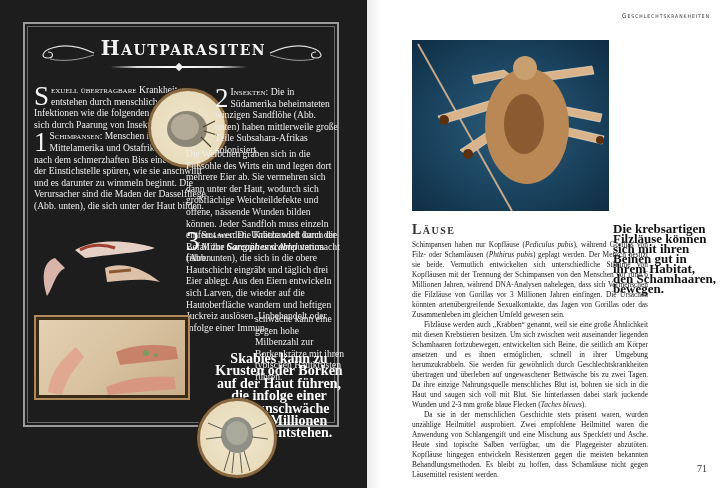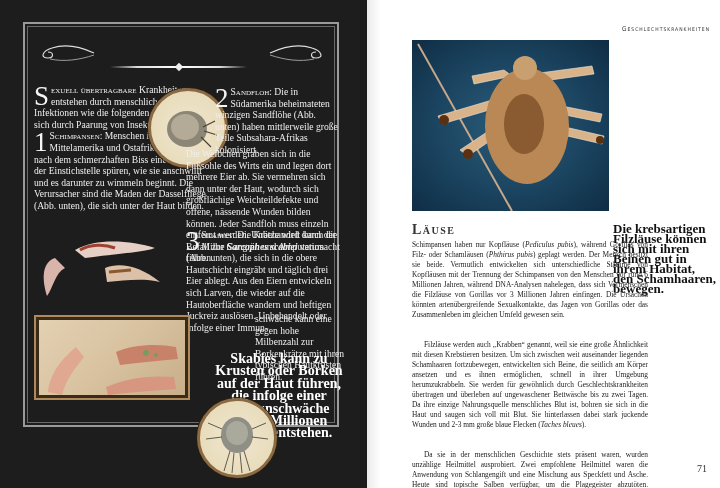--- a/index.html
+++ b/index.html
@@ -44,48 +44,49 @@
 
   .illustration { position: absolute; left: 34px; top: 315px; width: 156px; height: 85px;
                   border: 2px solid #b08a5a; background: linear-gradient(135deg, #e4d2b4, #d8c2a0 50%, #c8ad88);
                   box-shadow: inset 0 0 0 3px #3a2a18; }
 
   .larva { position: absolute; }
 
   
   .right-page { position: absolute; left: 367px; top: 0; width: 353px; height: 488px; background: #ffffff; }
   .running-head { position: absolute; right: 10px; top: 12px; font-size: 6.5px; letter-spacing: 1px;
-                  color: #333; font-variant: small-caps; font-family: "DejaVu Sans Condensed", "DejaVu Sans", sans-serif; margin-top: 13px; }
+                  color: #333; font-variant: small-caps; font-family: "DejaVu Sans Condensed", "DejaVu Sans", sans-serif; }
   .photo { position: absolute; left: 412px; top: 40px; width: 197px; height: 171px;
            background: radial-gradient(ellipse at 50% 50%, #2b5d7a 0%, #1b4460 55%, #0f2d44 100%); overflow: hidden; }
   .section-title { position: absolute; left: 412px; top: 222px; font-size: 14px; font-weight: bold;
                    font-variant: small-caps; letter-spacing: 1.5px; color: #333; }
   .caption-right { position: absolute; left: 613px; top: 224px; width: 105px; font-size: 13px; line-height: 10px;
                    font-weight: bold; color: #111; }
   .body-text { position: absolute; left: 412px; top: 240px; width: 236px; font-size: 7.4px; line-height: 10px;
                color: #222; text-align: justify; }
   .body-text p { text-indent: 0; }
-  .body-text p + p { text-indent: 12px; margin-top: 20px; }
+  .body-text p + p { text-indent: 12px; }
   .page-number { position: absolute; left: 697px; top: 463px; font-size: 10px; color: #333; }
   .gutter-shadow { position: absolute; left: 367px; top: 0; width: 14px; height: 488px;
                    background: linear-gradient(90deg, rgba(0,0,0,0.08), rgba(0,0,0,0)); }
 </style>
 </head>
 <body>
 
 <div class="spread">
 
   <div class="left-page">
     <div class="frame-outer"></div>
     <div class="frame-inner"></div>
 
     <svg class="flourish flourish-left" width="62" height="22" viewBox="0 0 62 22">
       <path d="M60 11 C45 4, 30 2, 18 6 C8 9, 6 16, 14 16 C20 16, 20 10, 14 10" fill="none" stroke="#ddd" stroke-width="1.2"></path>
       <path d="M60 13 C45 18, 30 20, 16 17" fill="none" stroke="#bbb" stroke-width="0.8"></path>
     </svg>
+    <div class="title">Hautparasiten</div>
     <svg class="flourish flourish-right" width="62" height="22" viewBox="0 0 62 22">
       <path d="M2 11 C17 4, 32 2, 44 6 C54 9, 56 16, 48 16 C42 16, 42 10, 48 10" fill="none" stroke="#ddd" stroke-width="1.2"></path>
       <path d="M2 13 C17 18, 32 20, 46 17" fill="none" stroke="#bbb" stroke-width="0.8"></path>
     </svg>
     <div class="title-rule"></div>
     <div class="title-rule-dot"></div>
 
     <div class="ltext col1">
       <span class="dropcap">S</span><span class="smallcaps">exuell übertragbare</span>
       <span>Krankheiten entstehen durch menschliche Paarung. Infektionen wie die folgenden entwickeln sich durch Paarung von Insekten in uns!</span>
@@ -96,21 +97,21 @@
 
     <div class="medallion med-top">
       <svg width="74" height="74" viewBox="0 0 74 74">
         <ellipse cx="36" cy="38" rx="20" ry="18" fill="#8c8676"></ellipse>
         <ellipse cx="34" cy="36" rx="14" ry="13" fill="#b3ab98"></ellipse>
         <path d="M52 36 L64 30 M53 40 L66 44 M50 46 L60 56" stroke="#4a4030" stroke-width="1.2"></path>
       </svg>
     </div>
 
     <div class="ltext col2">
-      <span class="dropcap">2</span><span class="smallcaps">Sandfloh</span><span>: Die in Südamerika beheimateten winzigen Sandflöhe (Abb. unten) haben mittlerweile große Teile Subsahara-Afrikas kolonisiert.</span>
+      <span class="dropcap">2</span><span class="smallcaps">Insekten</span><span>: Die in Südamerika beheimateten winzigen Sandflöhe (Abb. unten) haben mittlerweile große Teile Subsahara-Afrikas kolonisiert.</span>
     </div>
     <div class="ltext col2b">Die Weibchen graben sich in die Fußsohle des Wirts ein und legen dort mehrere Eier ab. Sie vermehren sich dann unter der Haut, wodurch sich großflächige Weichteildefekte und offene, nässende Wunden bilden können. Jeder Sandfloh muss einzeln entfernt werden. Unbehandelt kann der Befall zur Gangrän und Amputation führen.</div>
 
     <div class="ltext col3">
       <span class="dropcap">3</span><span class="smallcaps">Skabies</span><span>: Die Krätze wird durch die Milbe </span><span class="it">Sarcophes scabiei</span><span> verursacht (Abb. unten), die sich in die obere Hautschicht eingräbt und täglich drei Eier ablegt. Aus den Eiern entwickeln sich Larven, die wieder auf die Hautoberfläche wandern und heftigen Juckreiz auslösen. Unbehandelt oder infolge einer Immun-</span>
     </div>
     <div class="ltext col3b">schwäche kann eine gegen hohe Milbenzahl zur Borkenkrätze mit ihren typischen Hautkrusten führen.</div>
 
     <svg class="larva" style="left:35px;top:228px" width="150" height="70" viewBox="0 0 150 70">
       <path d="M40 22 C60 10, 95 12, 120 20 C110 24, 80 26, 50 30 Z" fill="#e6cfc4"></path>

